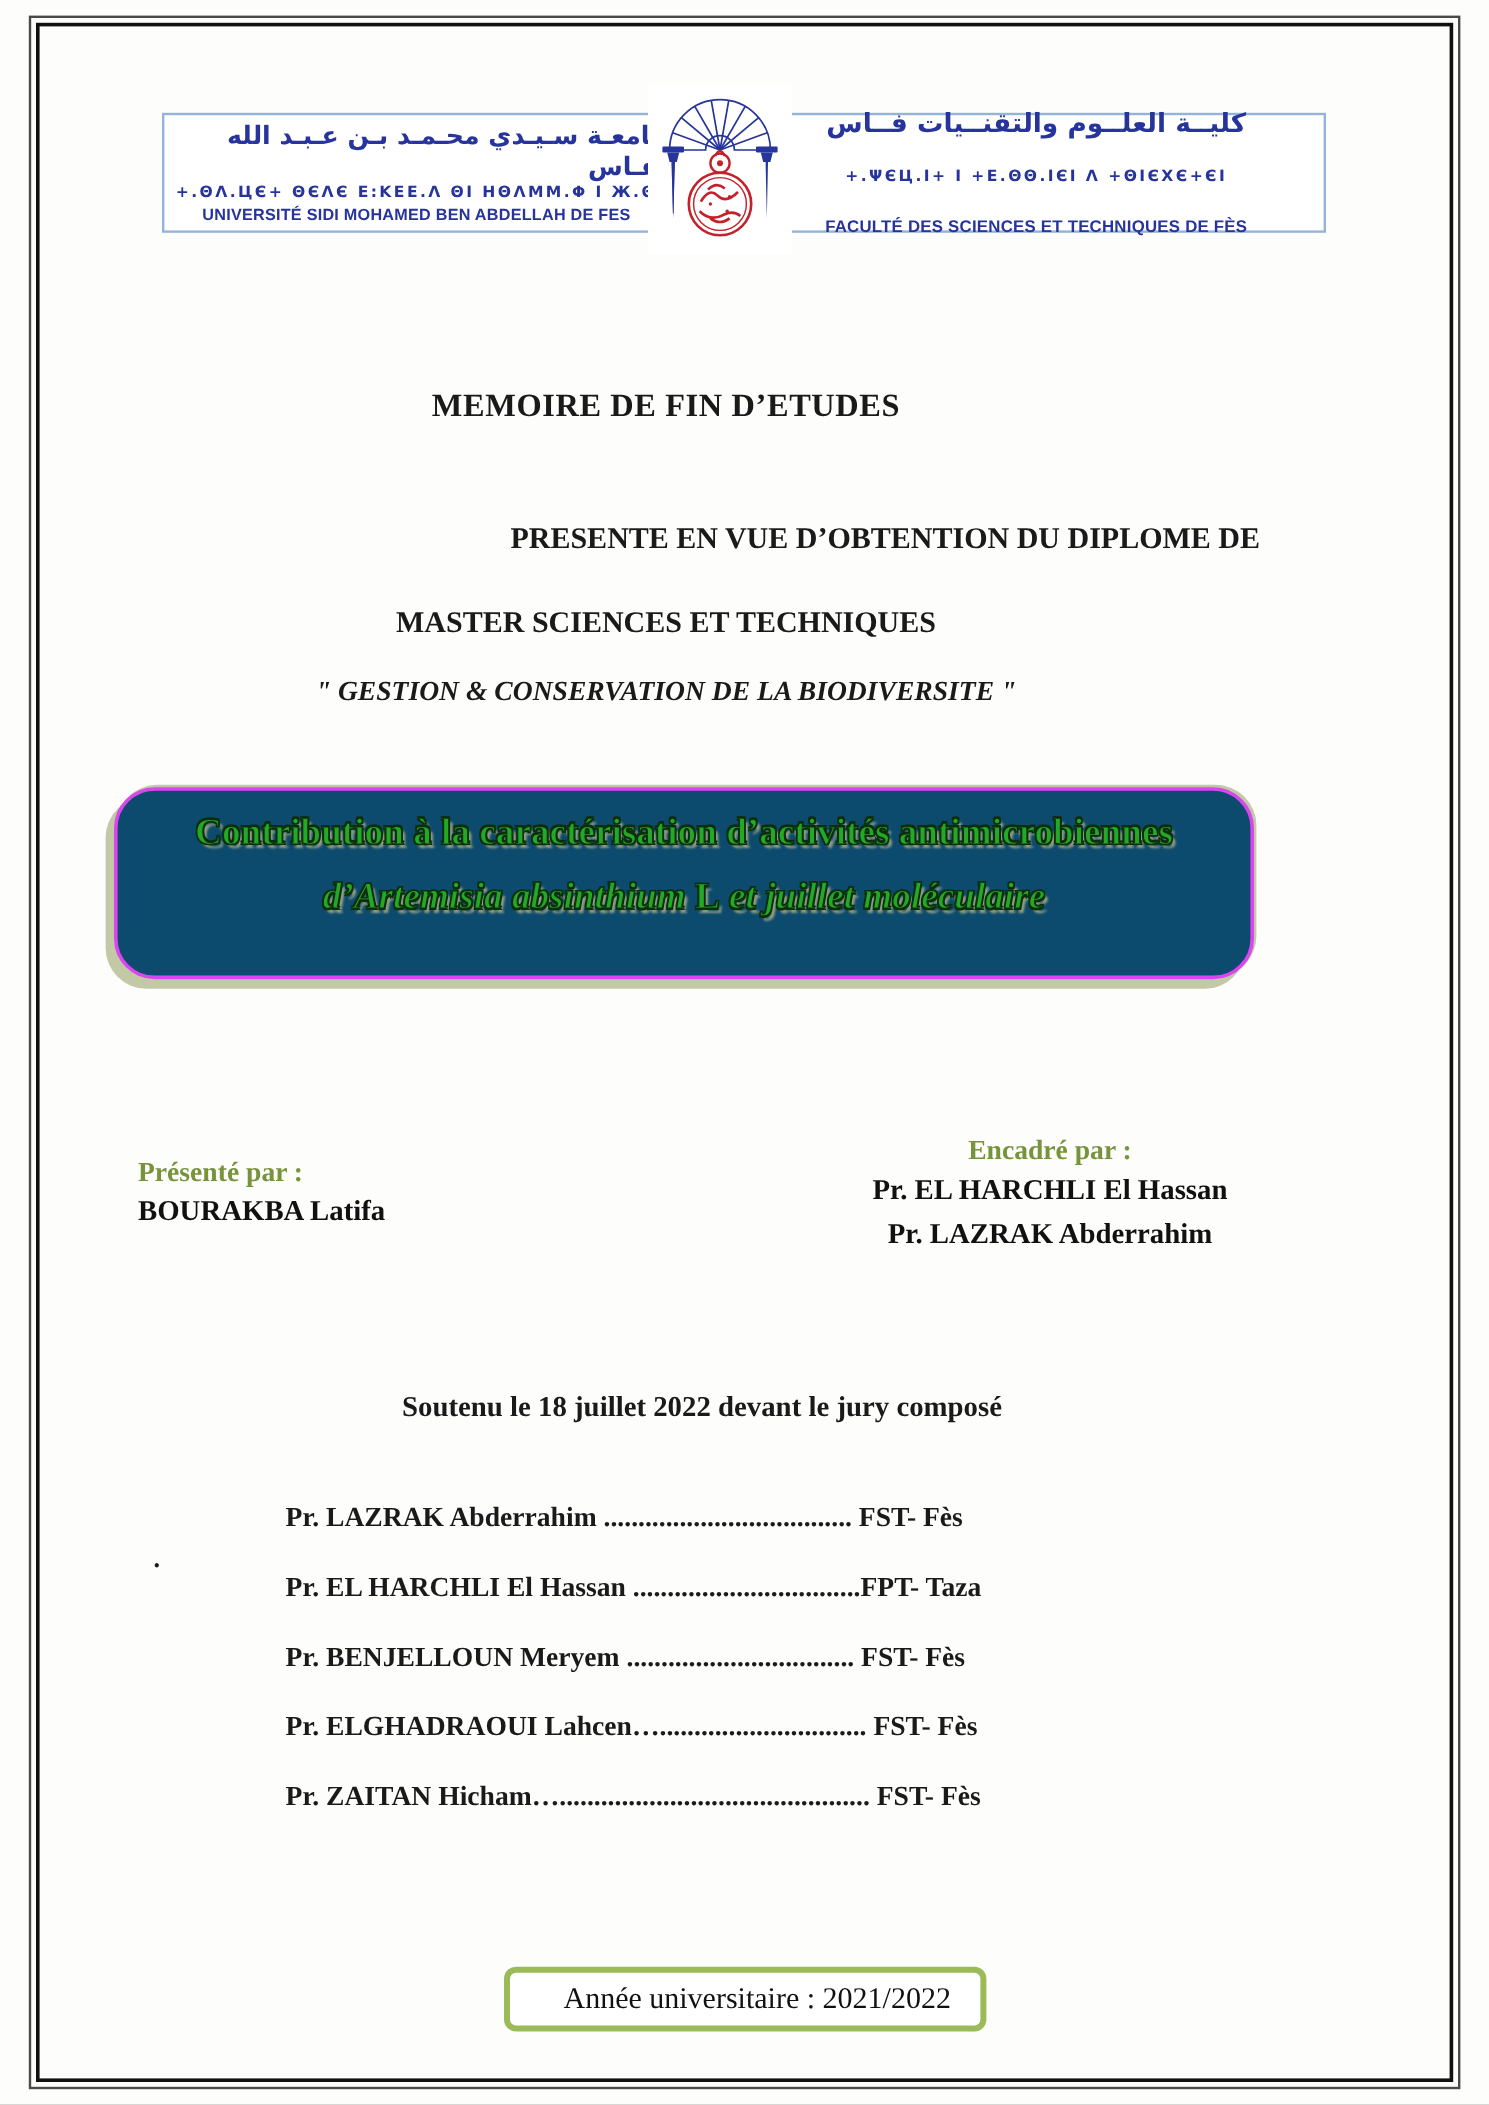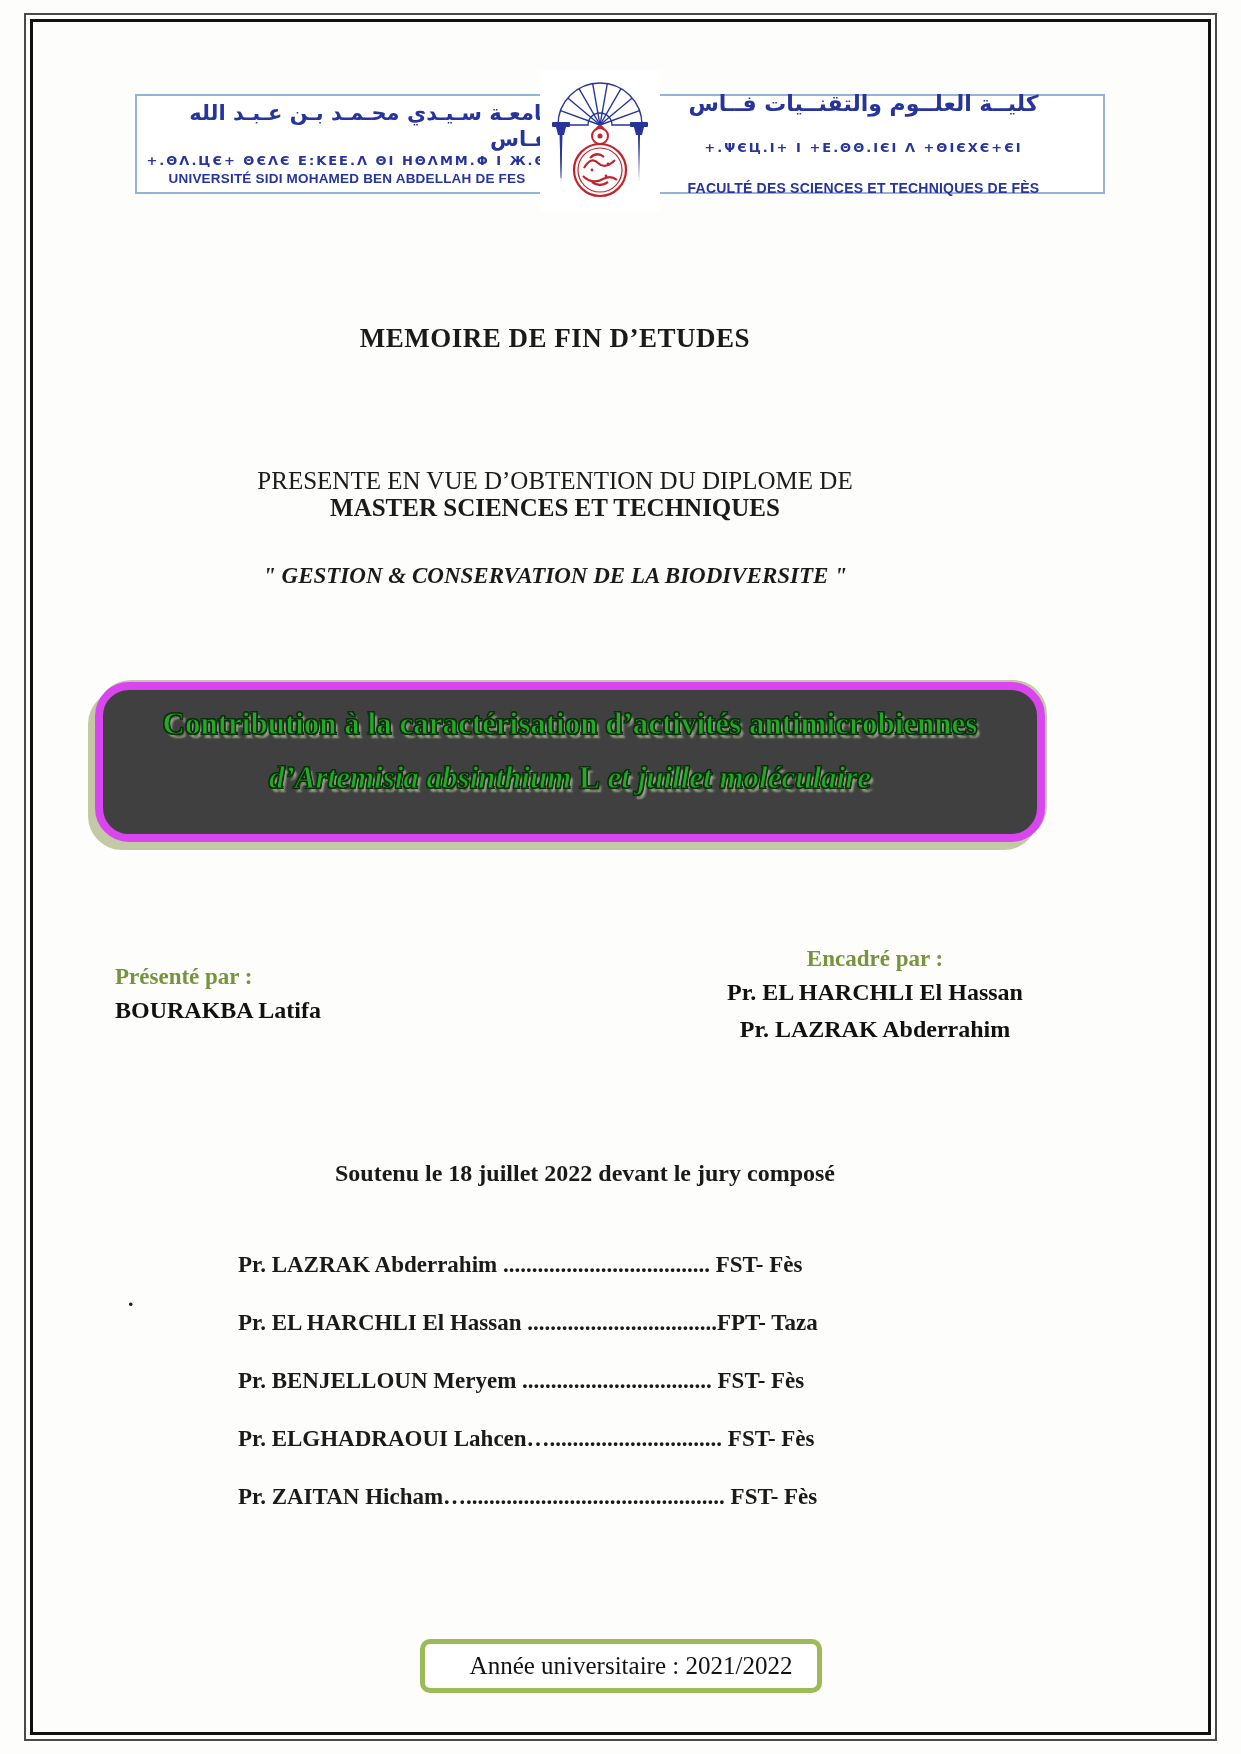--- a/index.html
+++ b/index.html
@@ -20,28 +20,28 @@
   .arabic{font-family:"DejaVu Sans",sans-serif;font-weight:bold;color:#26349b;font-size:21px;line-height:26px;direction:rtl;}
   .hbox-right .arabic{font-size:22px;}
   .tifinagh{font-family:"DejaVu Sans",sans-serif;font-weight:bold;color:#26349b;font-size:13px;line-height:18px;letter-spacing:2px;}
   .latinline{font-family:"Liberation Sans",sans-serif;font-weight:bold;color:#26349b;font-size:13.5px;line-height:18px;letter-spacing:.2px;}
   .hbox-right .latinline{font-size:14px;}
   .emblem{position:absolute;left:540px;top:70px;width:120px;height:142px;}
 
   
   .headings{position:absolute;left:60px;top:0;width:990px;text-align:center;}
   .h-memoire{position:absolute;left:0;width:100%;top:323px;font-size:27px;font-weight:bold;letter-spacing:.5px;}
-  .h-presente{position:absolute;left:0;width:100%;top:467px;font-size:25px;font-weight:normal;}
-  .h-master{position:absolute;left:0;width:100%;top:494px;font-size:25px;font-weight:bold;}
+  .h-presente{position:absolute;left:0;width:100%;top:436px;font-size:25px;font-weight:bold;text-align:right;}
+  .h-master{position:absolute;left:0;width:100%;top:506px;font-size:25px;font-weight:bold;}
   .h-filiere{position:absolute;left:0;width:100%;top:563px;font-size:23px;font-weight:bold;font-style:italic;}
 
   
   .title-box{
-    position:absolute;left:95px;top:682px;width:950px;height:160px;box-sizing:border-box;
-    border:8px solid #d946ef;border-radius:34px;background:#404040;
+    position:absolute;left:95px;top:656px;width:950px;height:160px;box-sizing:border-box;
+    border:3px solid #d946ef;border-radius:34px;background:#0c4a6e;
     box-shadow:-7px 8px 0 #c3c9a5, 2px -2px 0 #c3c9a5;
     text-align:center;
   }
   .green-line{
     font-weight:bold;color:#23a828;
     -webkit-text-stroke:1px #0d2e0d;
     text-shadow:-1px -1px 0 #0d2e0d,1px -1px 0 #0d2e0d,-1px 1px 0 #0d2e0d,1px 1px 0 #0d2e0d,3px 4px 2px #93a183;
   }
   .tline1{position:absolute;left:0;width:100%;top:16px;font-size:31px;}
   .tline2{position:absolute;left:0;width:100%;top:70px;font-size:31px;}

